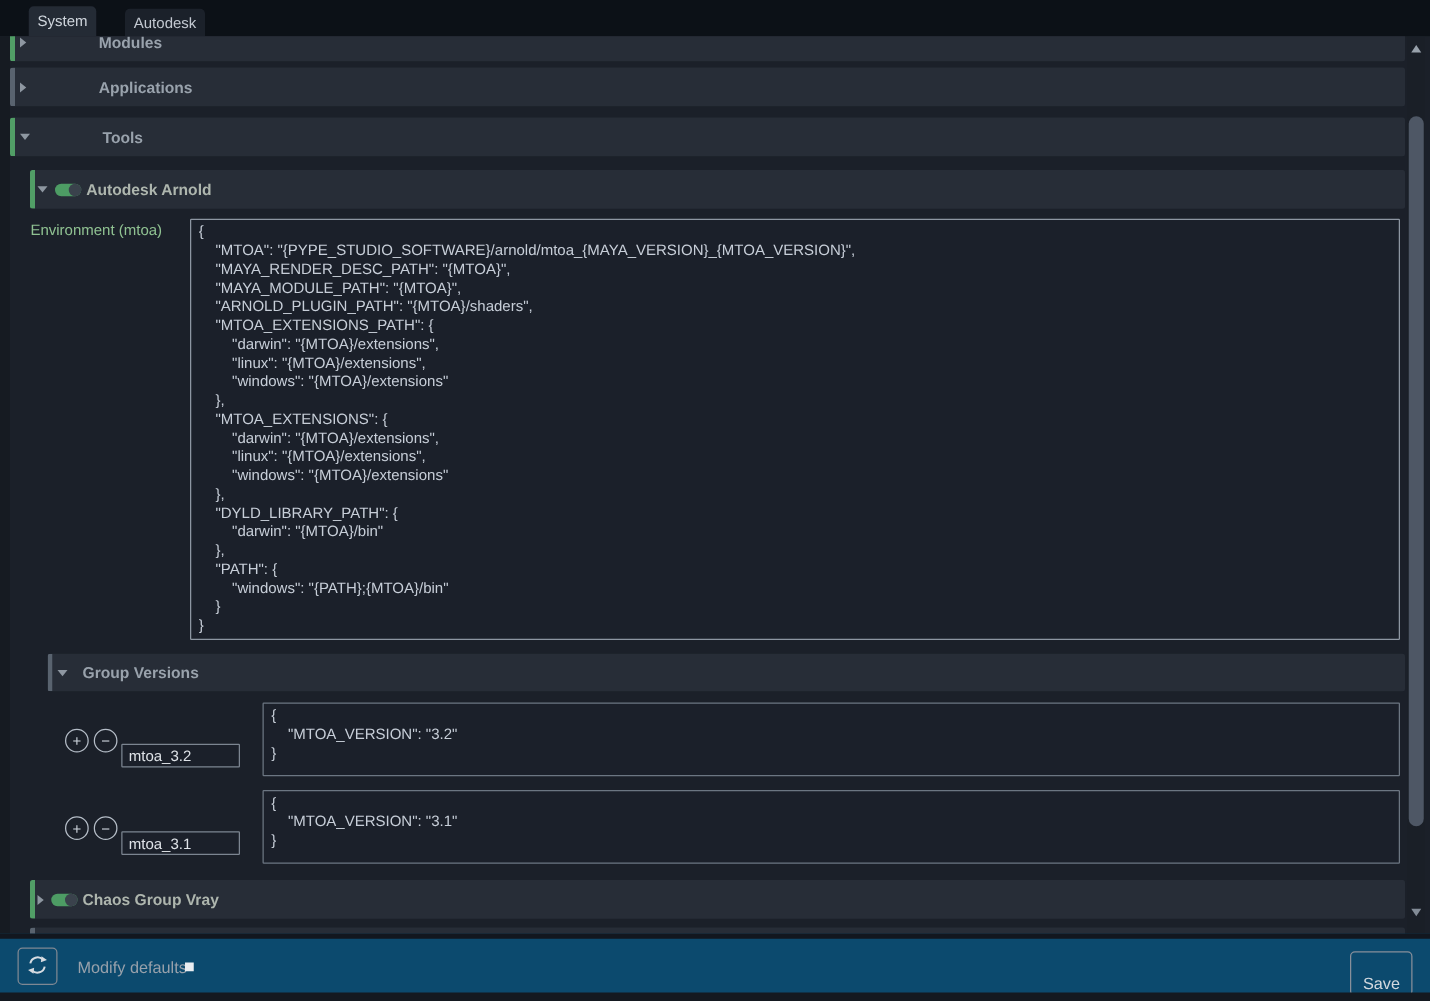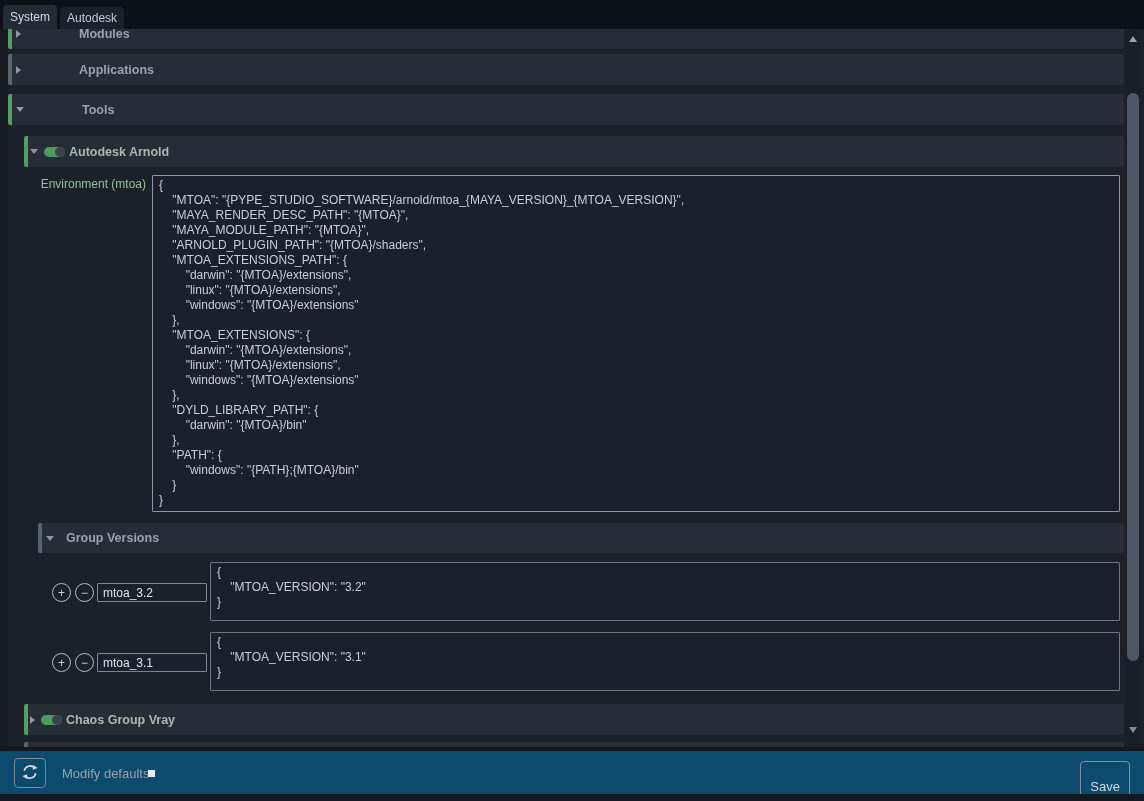--- a/index.html
+++ b/index.html
@@ -4,21 +4,21 @@
 <style>
   * { margin:0; padding:0; box-sizing:border-box; }
   html,body { width:1144px; height:801px; background:#161b22; }
   body { font-family:"Liberation Sans", sans-serif; }
   .app { position:relative; width:1144px; height:801px; background:#161b22; overflow:hidden; }
 
   
   .tabbar { position:absolute; left:0; top:0; width:1144px; height:29px;
             background:#0c1117; display:flex; align-items:flex-end; padding-left:3px; }
   .tab { height:22px; padding:0 7px; margin-right:3px; display:flex; align-items:center;
-         font-size:12px; color:#c3c9d1; background:#1b212a; border-radius:4px 4px 0 0; cursor:pointer; }
+         font-size:12px; color:#c3c9d1; background:#1b212a; border-radius:4px 4px 0 0; cursor:pointer;margin-left:20px; }
   .tab.active { height:24px; background:#242b35; color:#d0d6dd; }
 
   
   .scroll-area { position:absolute; left:0; top:29px; width:1144px; height:718px;
                  background:#1b2029; overflow:hidden; }
   .scroll-area .left-gutter { position:absolute; left:0; top:0; width:8px; height:718px; background:#161b22; }
 
   .hdr { position:absolute; right:20px; height:31px; background:#272d37; border-radius:2px;
          display:flex; align-items:center; font-weight:bold; font-size:12.5px; color:#99a2ac; cursor:pointer; }
   .hdr.green { border-left:4px solid #519e66; }
@@ -40,37 +40,37 @@
 
   #hdr-modules { top:-11px; }
   #hdr-applications { top:25px; }
   #hdr-tools { top:65px; }
   #hdr-arnold { top:107px; }
   #hdr-versions { top:494px; height:30px; }
   #hdr-vray { top:675px; }
   #hdr-partial { position:absolute; left:24px; right:20px; top:713px; height:12px;
                  background:#272d37; border-left:4px solid #59636f; border-radius:2px; }
 
-  .env-label { position:absolute; left:8px; top:148px; width:138px; text-align:right;
+  .env-label { position:absolute; left:8px; top:148px; width:138px; text-align:center;
                font-size:12px; color:#90c292; }
 
   .code-box { display:block; font-family:"Liberation Sans", sans-serif; font-size:12px; line-height:15px;
               color:#c7ced8; background:#1b202a; border:1px solid #8d96a2; border-radius:1px;
               padding:2px 6px; white-space:pre; resize:none; overflow:hidden; }
   #env-box { position:absolute; left:152px; top:146px; width:968px; height:337px; }
   .ver-box { position:absolute; left:210px; width:910px; height:59px; border-color:#6c7682; }
   #ver-box-0 { top:533px; }
   #ver-box-1 { top:603px; }
 
   .circle-btn { position:absolute; width:19px; height:19px; border-radius:50%; background:transparent;
                 border:1px solid #b5bdc7; color:#ccd3db; font-size:12px; line-height:16px;
                 display:flex; align-items:center; justify-content:center; cursor:pointer; padding:0; }
-  .name-input { position:absolute; left:97px; width:110px; height:19px; background:#1b202a;
+  .name-input { position:absolute; left:97px; width:95px; height:19px; background:#1b202a;
                 border:1px solid #7c8591; border-radius:1px; color:#dfe3e8; font-size:12px;
-                font-family:"Liberation Sans", sans-serif; padding:0 5px; }
+                font-family:"Liberation Sans", sans-serif; padding:0 5px;margin-top:12px; }
   .row-0 .plus  { left:52px; top:554px; }
   .row-0 .minus { left:75px; top:554px; }
   #name-input-0  { top:554px; }
   .row-1 .plus  { left:52px; top:624px; }
   .row-1 .minus { left:75px; top:624px; }
   #name-input-1  { top:624px; }
 
   
   .scrollbar { position:absolute; right:4px; top:0; width:14px; height:718px; background:#1a1f27; }
   .sb-arrow { position:absolute; left:3px; width:0; height:0; cursor:pointer; }

